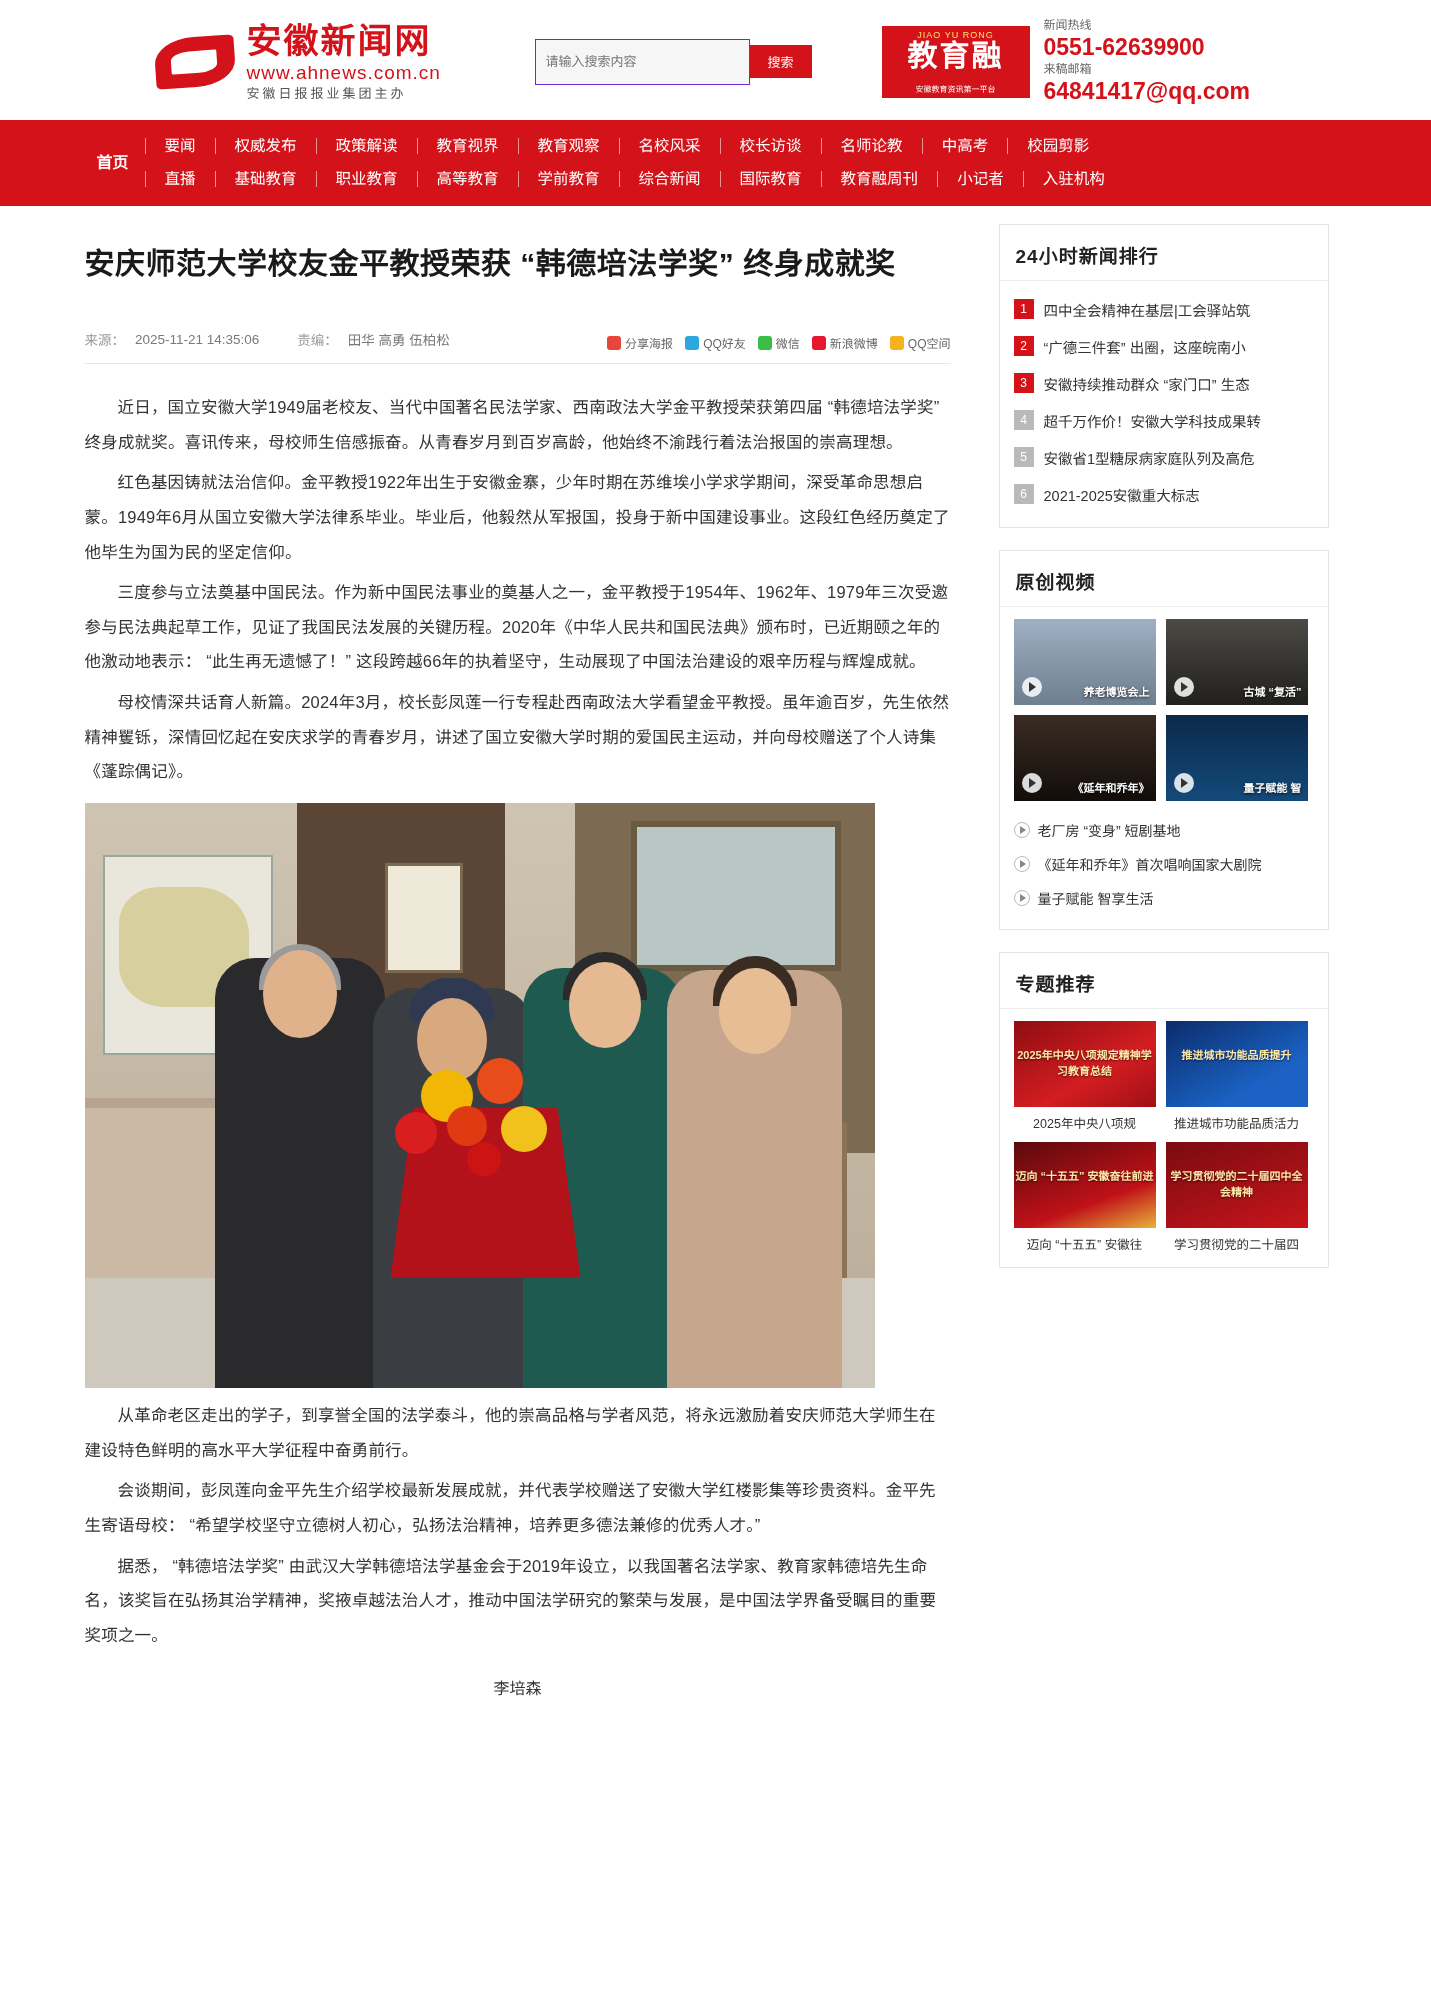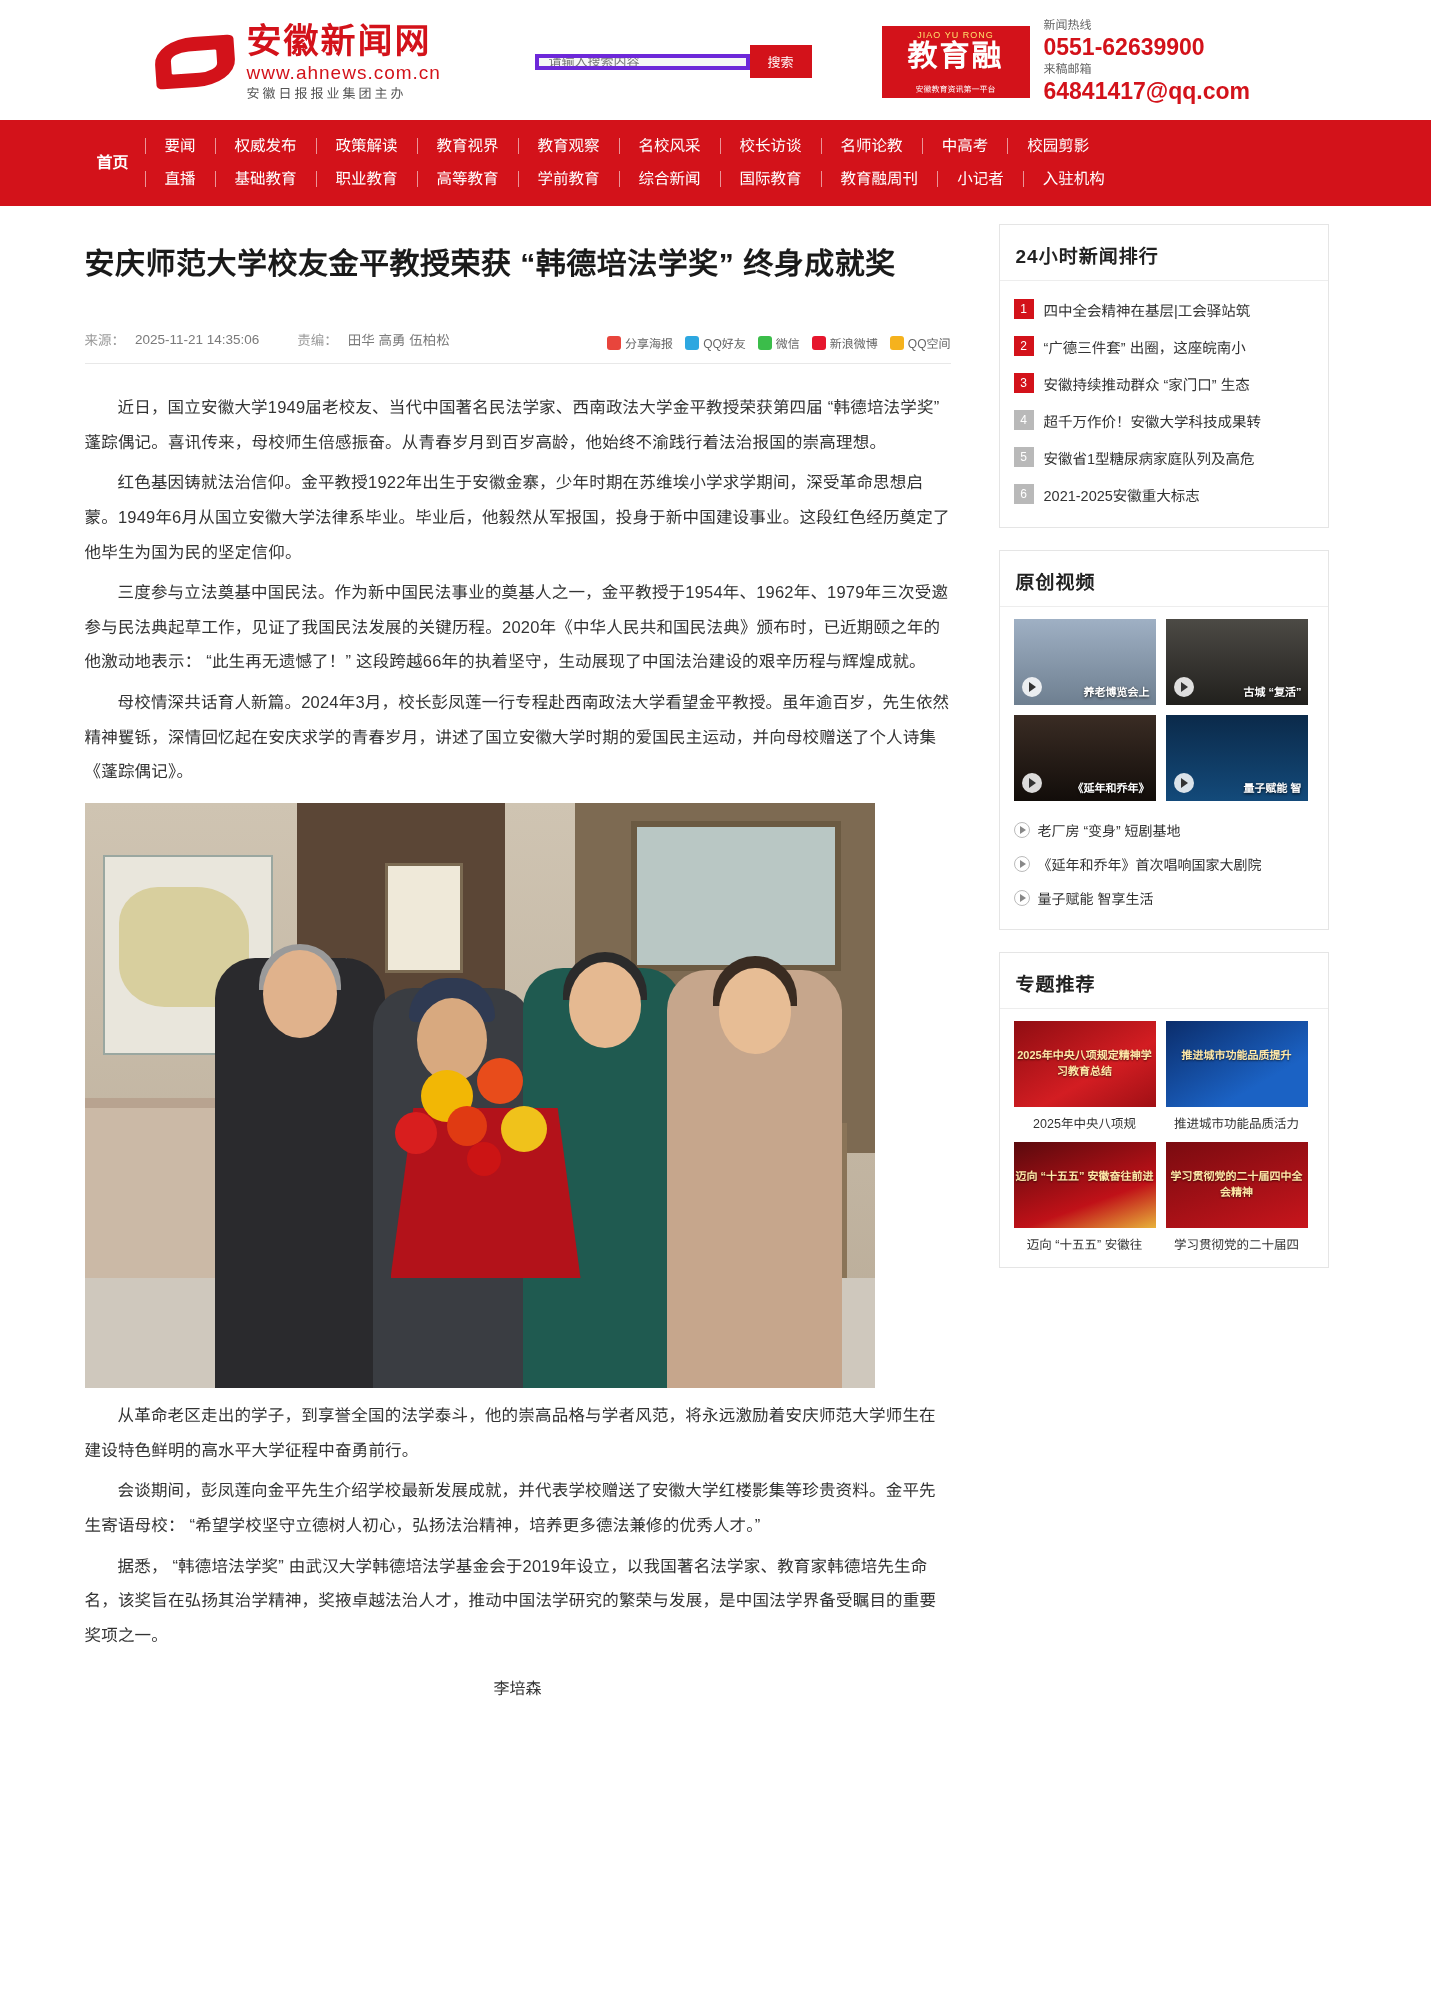--- a/index.html
+++ b/index.html
@@ -51,22 +51,22 @@
   }
   .logo-url {
     font-size: 19px; color: #d3121a; letter-spacing: 1px; margin-top: 2px;
   }
   .logo-sub {
     font-size: 13px; color: #555; letter-spacing: 3px; margin-top: 3px;
   }
 
   .search-block { display: flex; align-items: center; margin-left: 34px; }
   .search-input {
-    width: 215px; height: 16px;
-    border: 4px solid #6d28d9;
+    width: 215px; height: 46px;
+    border: 1px solid #6d28d9;
     background: #f6f6f6;
     padding: 0 10px;
     font-size: 13px;
     color: #999;
     outline: none;
     font-family: "Liberation Sans", sans-serif;
   }
   .search-btn {
     width: 62px; height: 33px;
     background: #d3121a; color: #fff;
@@ -393,21 +393,21 @@
             </div>
             <div class="share-item">
               <span class="share-ic" style="background: rgb(245, 178, 29);"></span>
               <span>QQ空间</span>
             </div>
           </div>
       </div>
 
       <div class="article-body">
         <div id="paraTop">
-            <p>近日，国立安徽大学1949届老校友、当代中国著名民法学家、西南政法大学金平教授荣获第四届 “韩德培法学奖” 蓬踪偶记。喜讯传来，母校师生倍感振奋。从青春岁月到百岁高龄，他始终不渝践行着法治报国的崇高理想。</p>
+            <p>近日，国立安徽大学1949届老校友、当代中国著名民法学家、西南政法大学金平教授荣获第四届 “韩德培法学奖” 终身成就奖。喜讯传来，母校师生倍感振奋。从青春岁月到百岁高龄，他始终不渝践行着法治报国的崇高理想。</p>
             <p>红色基因铸就法治信仰。金平教授1922年出生于安徽金寨，少年时期在苏维埃小学求学期间，深受革命思想启蒙。1949年6月从国立安徽大学法律系毕业。毕业后，他毅然从军报国，投身于新中国建设事业。这段红色经历奠定了他毕生为国为民的坚定信仰。</p>
             <p>三度参与立法奠基中国民法。作为新中国民法事业的奠基人之一，金平教授于1954年、1962年、1979年三次受邀参与民法典起草工作，见证了我国民法发展的关键历程。2020年《中华人民共和国民法典》颁布时，已近期颐之年的他激动地表示： “此生再无遗憾了！” 这段跨越66年的执着坚守，生动展现了中国法治建设的艰辛历程与辉煌成就。</p>
             <p>母校情深共话育人新篇。2024年3月，校长彭凤莲一行专程赴西南政法大学看望金平教授。虽年逾百岁，先生依然精神矍铄，深情回忆起在安庆求学的青春岁月，讲述了国立安徽大学时期的爱国民主运动，并向母校赠送了个人诗集《蓬踪偶记》。</p>
           </div>
 
         <div class="article-img">
           <div class="ph-wall"></div>
           <div class="ph-map"></div>
           <div class="ph-door"></div>
           <div class="ph-frame"></div>

